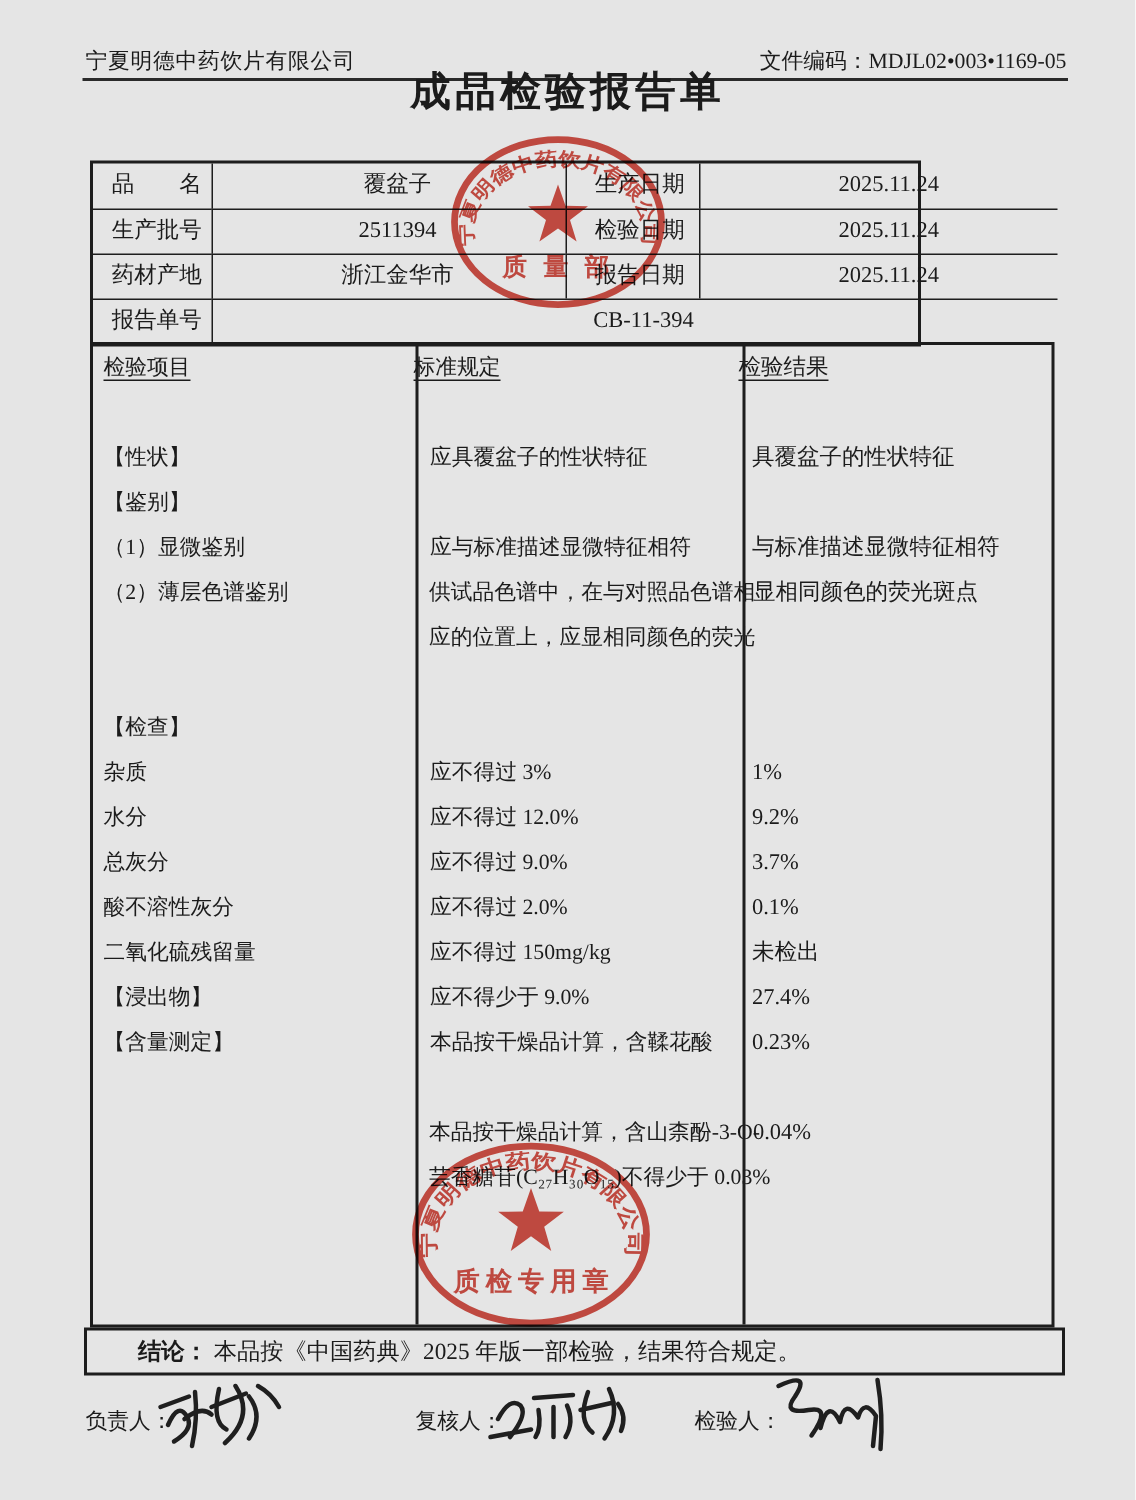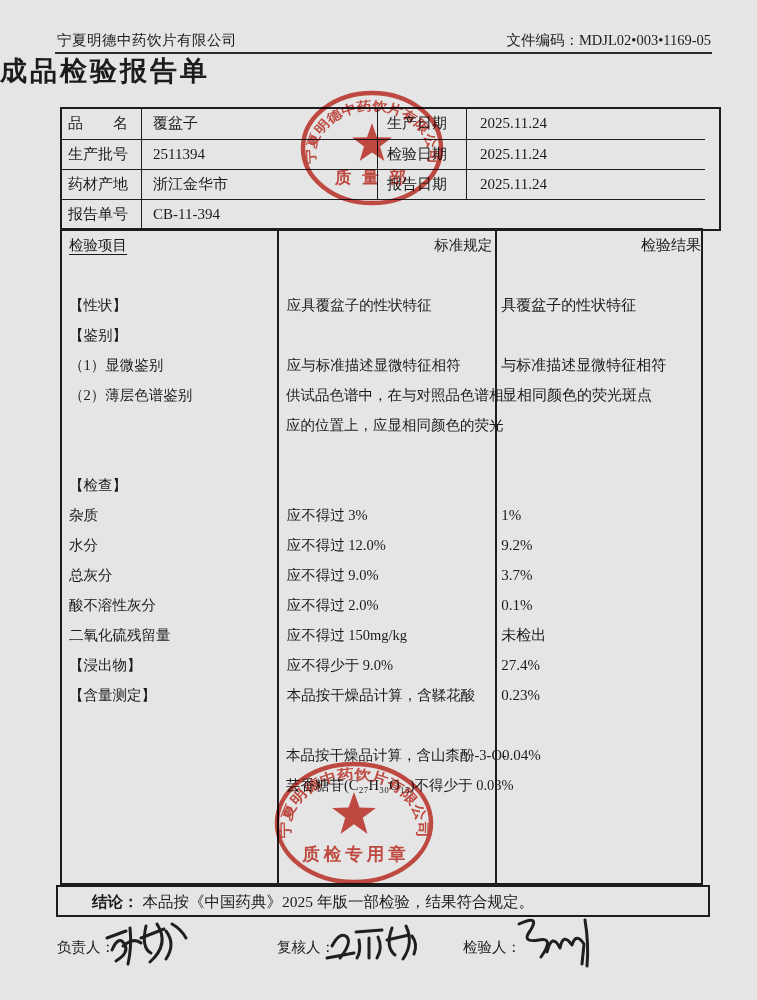--- a/index.html
+++ b/index.html
@@ -8,46 +8,46 @@
     width:757px; height:1000px; position:relative; overflow:hidden;
     font-family:"Liberation Serif","DejaVu Serif",serif;
     color:#1b1b1b;
   }
   .page { position:absolute; inset:0; background:#e5e5e5; }
 
   
   .hdr-company { position:absolute; left:57px; top:31px; font-size:14.5px; letter-spacing:.5px; }
   .hdr-code    { position:absolute; right:46px; top:31px; font-size:14.5px; }
   .hdr-rule    { position:absolute; left:55px; top:52px; width:657px; height:2px; background:#2a2a2a; }
-  .doc-title   { position:absolute; left:0; top:53px; width:100%; 
+  .doc-title   { position:absolute; left:0; top:43px; width:100%; text-align:center;
                  font-size:27px; font-weight:bold; letter-spacing:3px; }
 
   
-  .info-table { position:absolute; left:60px; top:107px; width:661px;
+  .info-table { position:absolute; left:60px; top:107px; width:554px;
                 display:grid; grid-template-columns:79px 236px 89px 239px;
-                grid-auto-rows:30px; border:2px solid #1d1d1d; }
+                grid-auto-rows:30px; border:2px solid #1d1d1d;text-align:center; }
   .info-table > div { font-size:15px; line-height:28px; white-space:nowrap; overflow:visible; }
   .ic-l  { padding-left:6px;  border-top:1.5px solid #1d1d1d; }
   .ic-v  { padding-left:11px; border-left:1.5px solid #1d1d1d; border-top:1.5px solid #1d1d1d; }
   .ic-l2 { padding-left:9px;  border-left:1.5px solid #1d1d1d; border-top:1.5px solid #1d1d1d; }
   .ic-v2 { padding-left:13px; border-left:1.5px solid #1d1d1d; border-top:1.5px solid #1d1d1d; }
   .row1  { border-top:none !important; }
   .ic-span { grid-column:2 / 5; }
 
   
   .main-table { position:absolute; left:60px; top:228px; width:643px; height:657px;
                 border:2px solid #1d1d1d; }
   .vline { position:absolute; top:0; bottom:0; width:1.5px; background:#1d1d1d; }
   .vline1 { left:215px; } .vline2 { left:433px; }
   .mrow { display:flex; height:30px; }
   .mc1 { width:215px; padding-left:7px;  font-size:14.5px; line-height:30px; white-space:nowrap; }
   .mc2 { width:218px; padding-left:11px; font-size:14.5px; line-height:30px; white-space:nowrap; }
   .mc3 { width:210px; padding-left:9px;  font-size:15px; line-height:30px; white-space:nowrap; }
   .mhead .mc1 { text-decoration:underline; text-underline-offset:4px; }
-  .mhead .mc2, .mhead .mc3 { text-align:right; padding-left:0; text-underline-offset:4px; }
+  .mhead .mc2, .mhead .mc3 { text-align:left; padding-left:0; text-decoration:underline; text-underline-offset:4px; }
 
   
   .conclusion { position:absolute; left:56px; top:885px; width:654px; height:32px;
                 border:2px solid #1d1d1d; line-height:29px; font-size:15.5px; padding-left:34px;
                 white-space:nowrap; }
   .conclusion b { margin-right:4px; }
 
   
   .sig-label { position:absolute; font-size:14.5px; top:938px; }
   .lbl-1 { left:57px; } .lbl-2 { left:277px; } .lbl-3 { left:463px; }

